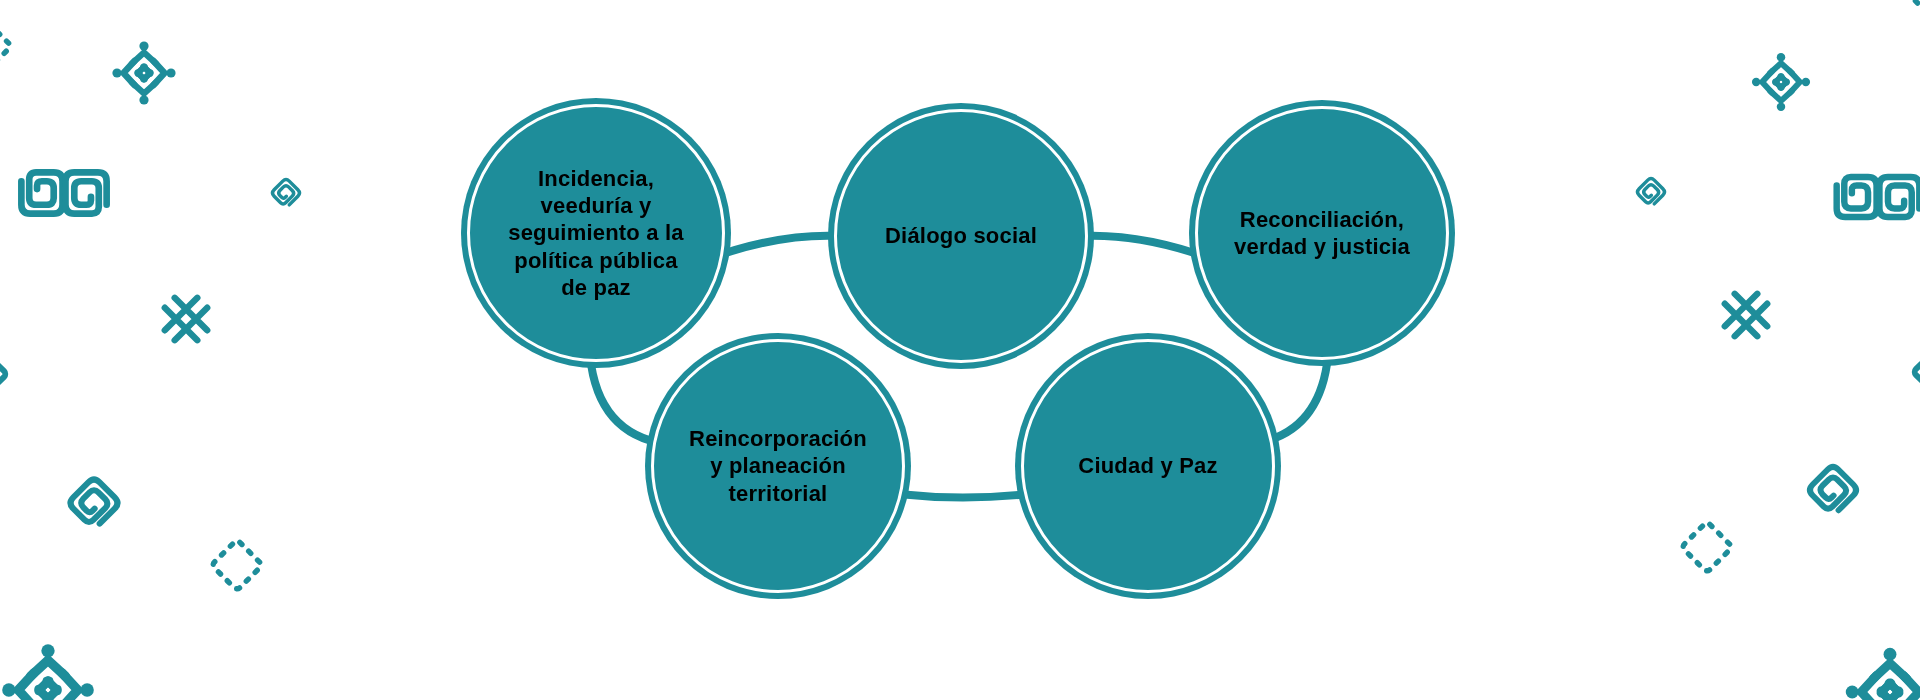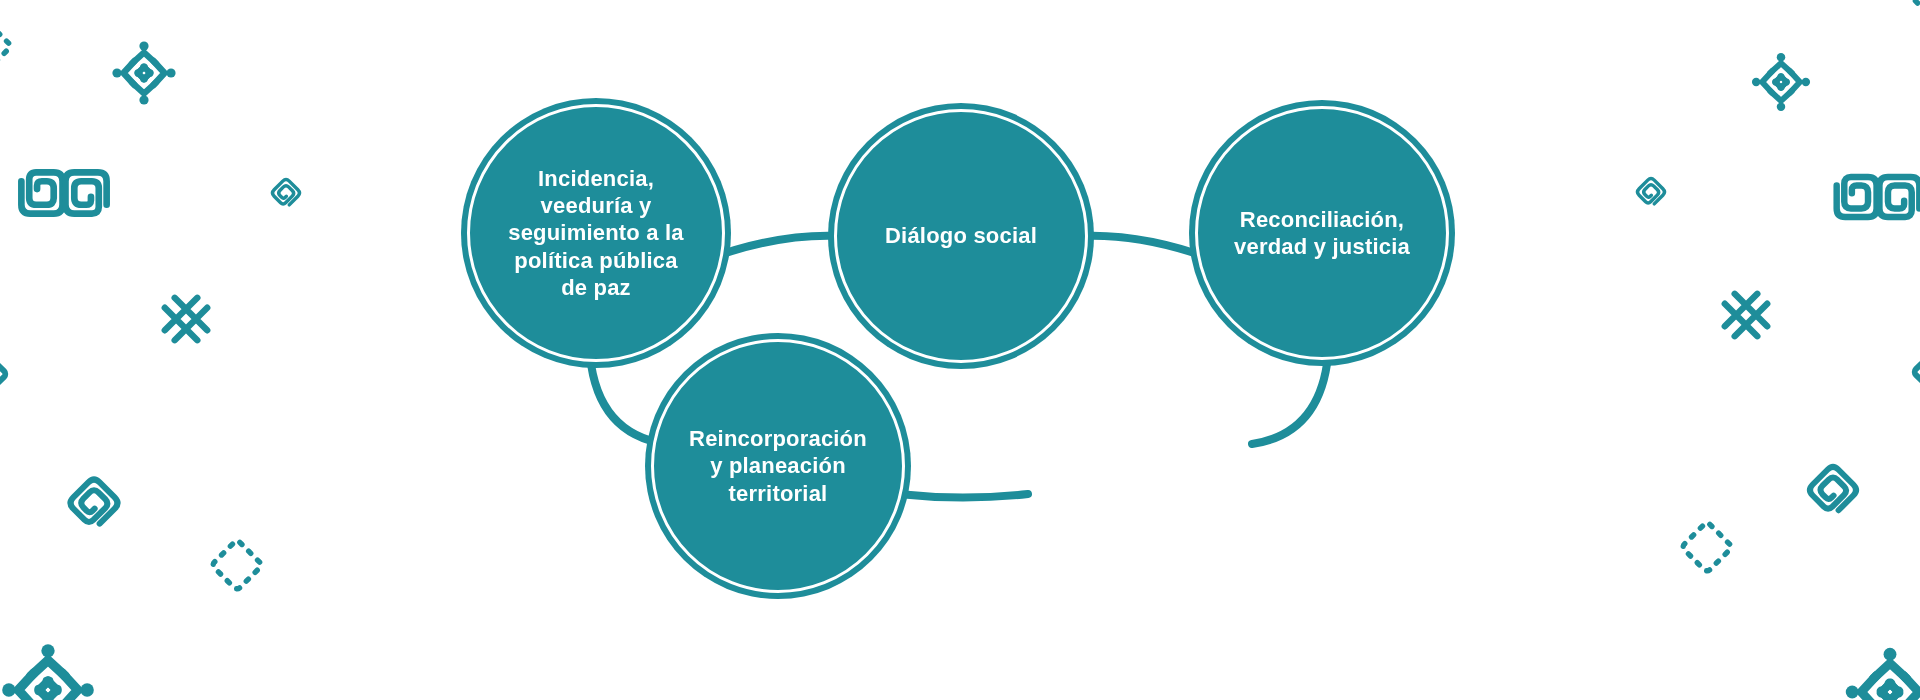--- a/index.html
+++ b/index.html
@@ -42,21 +42,21 @@
   }
   .node::after {
     content: "";
     position: absolute;
     inset: 6px;
     border: 3px solid #ffffff;
     border-radius: 50%;
     pointer-events: none;
   }
   .node .label {
-    color: #ffffff;
+    color: #000000;
     font-size: 22px;
     font-weight: 600;
     line-height: 1.24;
     text-align: center;
     white-space: pre-line;
     padding: 0 16px;
     letter-spacing: 0.2px;
   }
 </style>
 </head>
@@ -172,14 +172,17 @@
     <span class="label">Reconciliación,
 verdad y justicia</span>
   </div>
 
   <div class="node" style="left:778px; top:466px; width:266px; height:266px;">
     <span class="label">Reincorporación
 y planeación
 territorial</span>
   </div>
 
+  <div class="node" style="left:1148px; top:466px; width:266px; height:266px;">
+    <span class="label">Ciudad y Paz</span>
+  </div>
 
 </div>
 
 </body></html>

